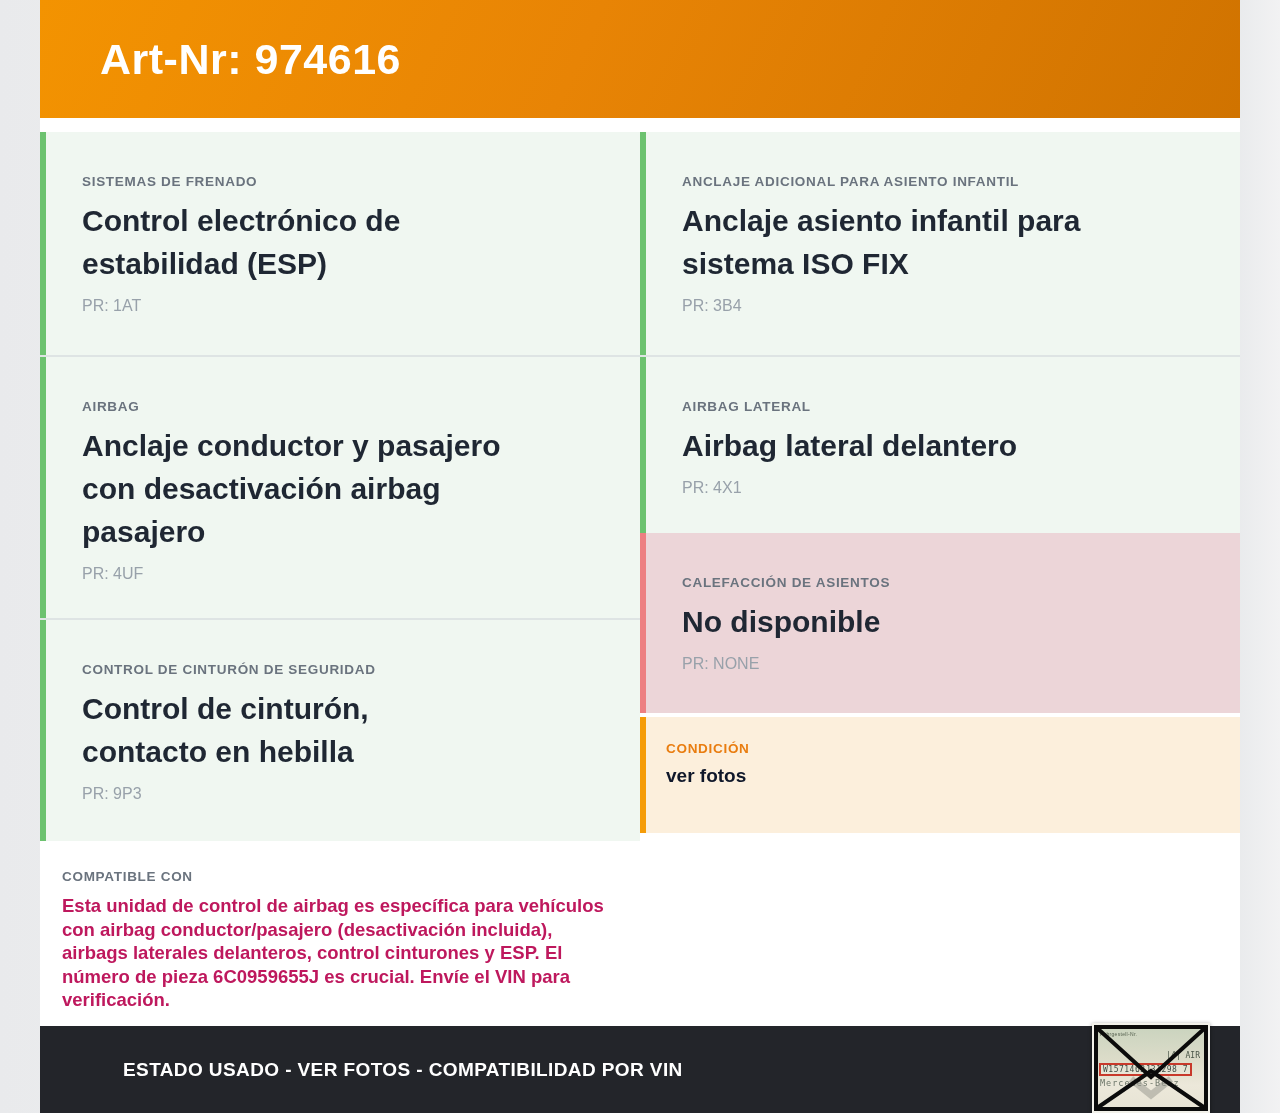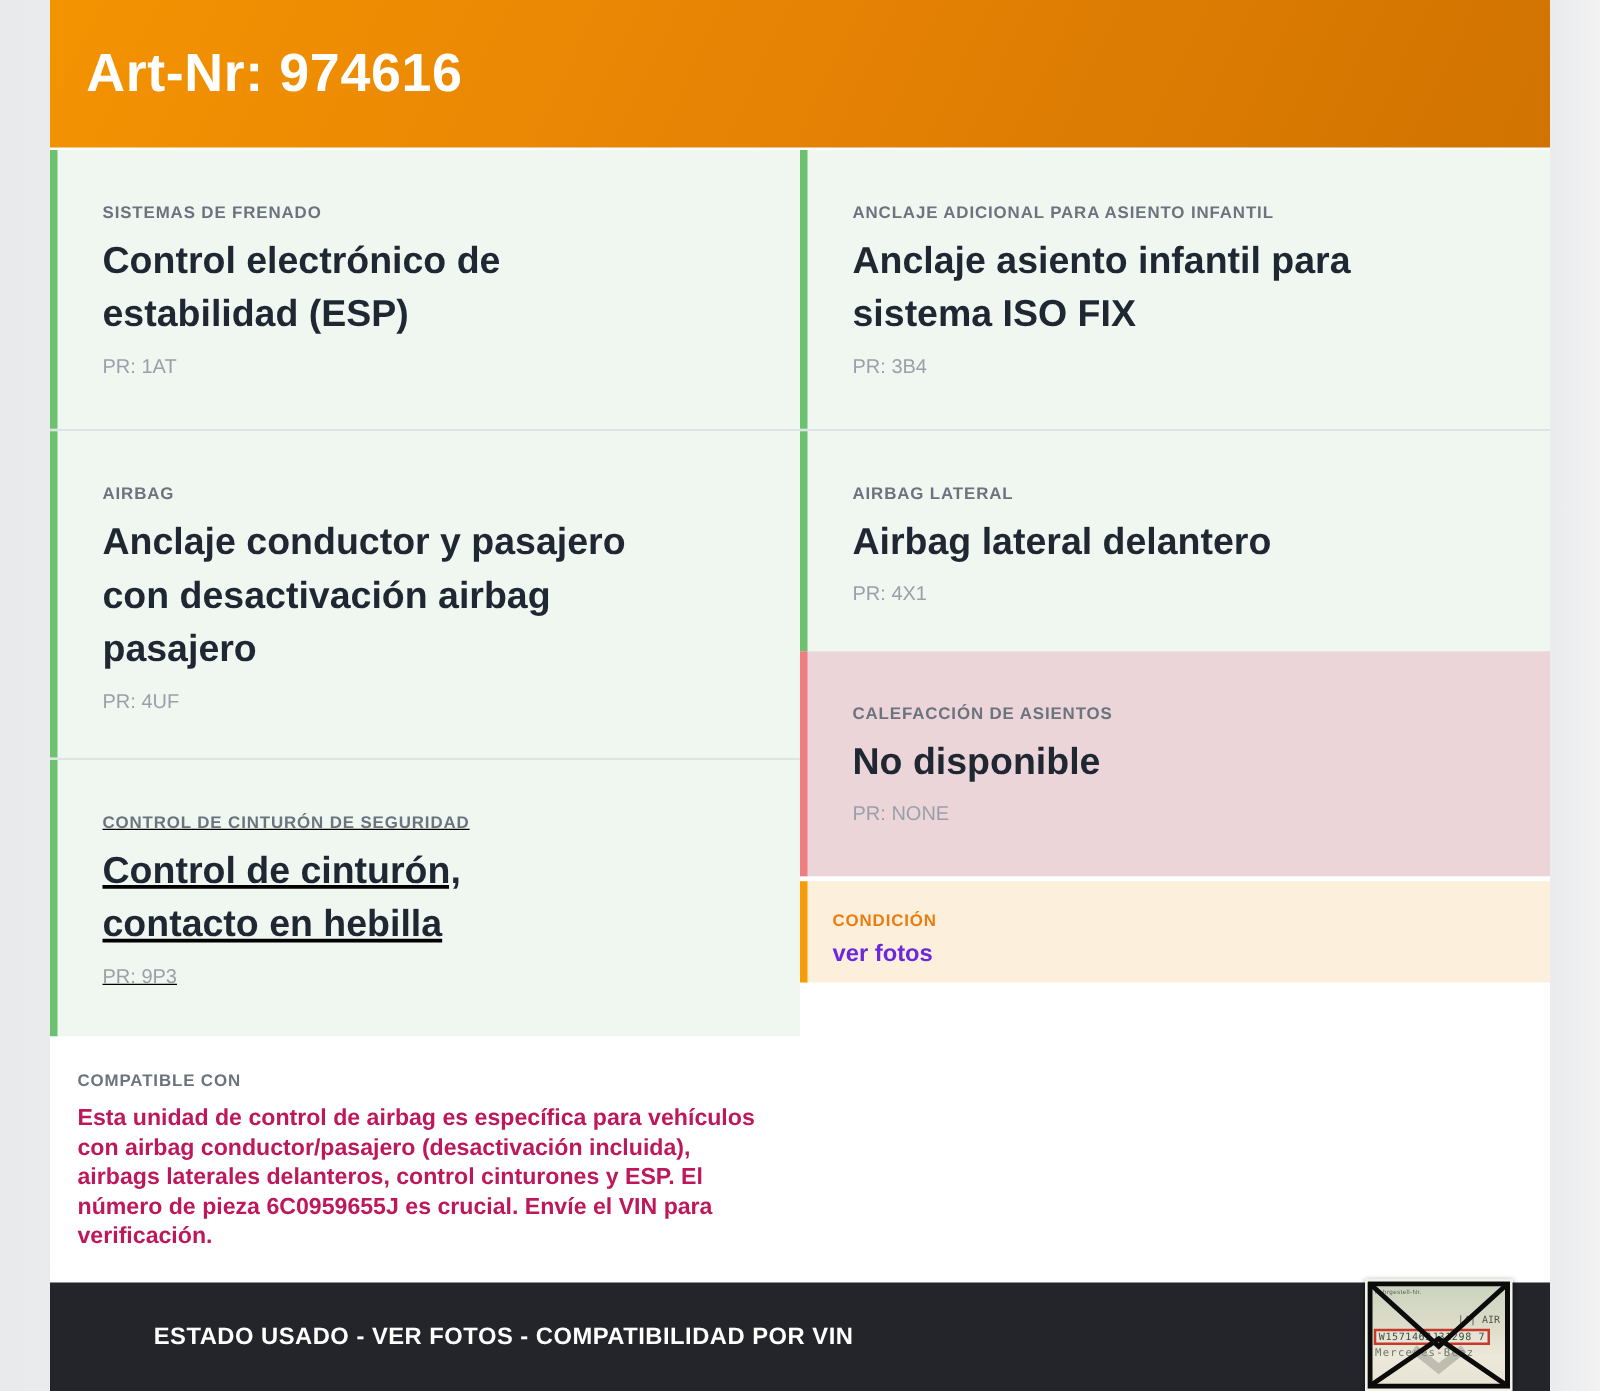--- a/index.html
+++ b/index.html
@@ -9,23 +9,23 @@
     background:linear-gradient(90deg,#E9EAEC 0%,#F4F4F5 50%,#E7E9EB 96%,#F2F2F3 100%);
     overflow:hidden;
   }
   .page { position:relative; width:1280px; height:1113px; }
   .content {
     position:absolute; left:40px; top:0; width:1200px; height:1113px;
     background:#ffffff; display:flex; flex-direction:column;
   }
   
   .banner {
-    height:118px; flex:0 0 118px; margin-bottom:2px;
+    height:118px; flex:0 0 118px; margin-bottom:14px;
     background:linear-gradient(115deg,#F39301 0%,#E88405 45%,#D07300 100%);
-    display:flex; align-items:center; padding-left:29px;
+    display:flex; align-items:center; padding-left:60px;
   }
   .banner h1 {
     color:#ffffff; font-size:43px; font-weight:bold; letter-spacing:0.5px;
   }
   
   .grid { display:flex; flex:1 1 auto; align-items:stretch; }
   .col { width:600px; display:flex; flex-direction:column; }
   .card {
     position:relative; width:600px;
     padding:42px 40px 0 36px; border-left:6px solid transparent;
@@ -39,27 +39,27 @@
   .cat-label {
     font-size:13.5px; font-weight:bold; letter-spacing:0.7px;
     color:#6A737E; text-transform:uppercase; margin-bottom:10px;
   }
   .card--condition .cat-label { color:#E97D10; margin-bottom:8px; }
   .card-title {
     font-size:30px; line-height:43px; font-weight:bold; color:#1F2733;
     white-space:pre-line; margin-bottom:12px;
   }
   .card--condition .card-title {
-    font-size:19px; line-height:24px; font-weight:bold; color:#6d28d9; margin-bottom:0;
+    font-size:19px; line-height:24px; font-weight:bold; color:#0f172a; margin-bottom:0;
   }
   .pr-code { font-size:16px; color:#98A1AA; }
 
   
-  .h-l1 { height:223px; } .h-l2 { height:261px; } .h-l3 { height:221px;text-decoration:underline; }
-  .h-r1 { height:223px; } .h-r2 { height:176px; } .h-r3 { height:180px; } .h-r4 { height:81px; }
+  .h-l1 { height:223px; } .h-l2 { height:261px; } .h-l3 { height:221px; }
+  .h-r1 { height:223px; } .h-r2 { height:176px; } .h-r3 { height:180px; } .h-r4 { height:116px; }
 
   
   .compat { background:#ffffff; padding:28px 30px 0 22px; }
   .compat .cat-label { margin-bottom:10px; }
   .compat-text {
     max-width:565px; font-size:18.5px; line-height:23.5px;
     font-weight:bold; color:#be185d;
   }
   
   .footer {

